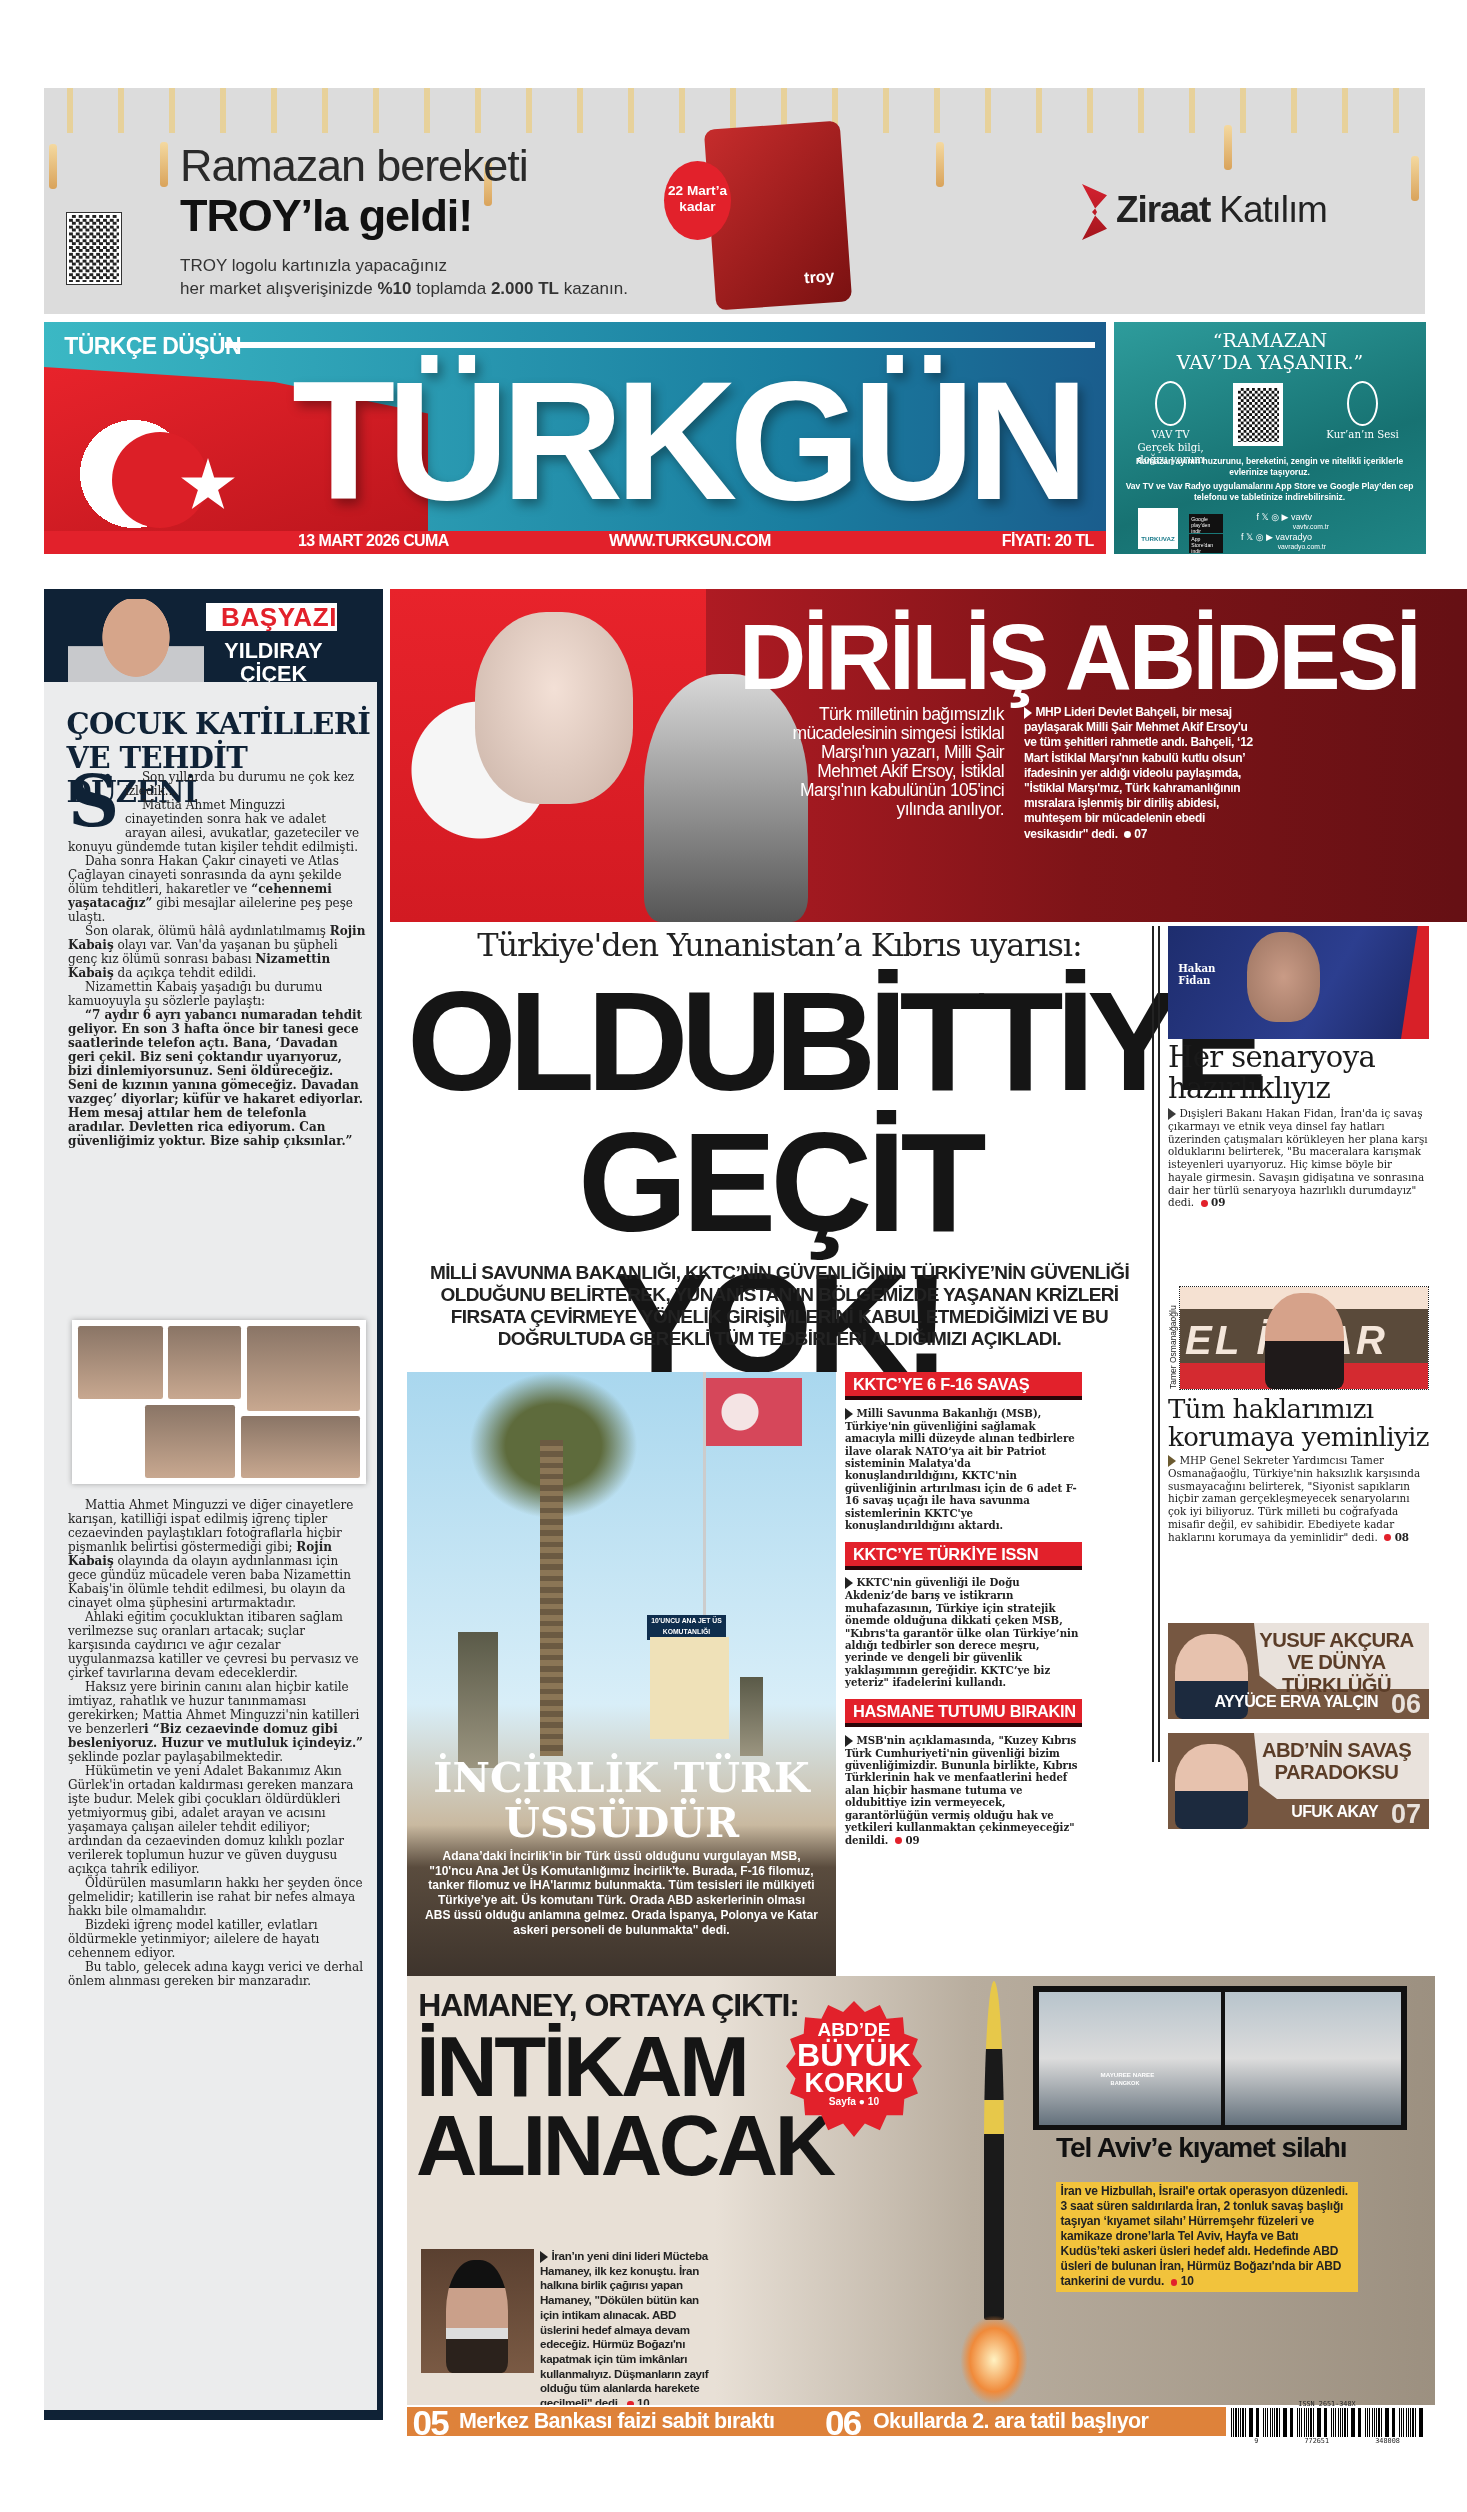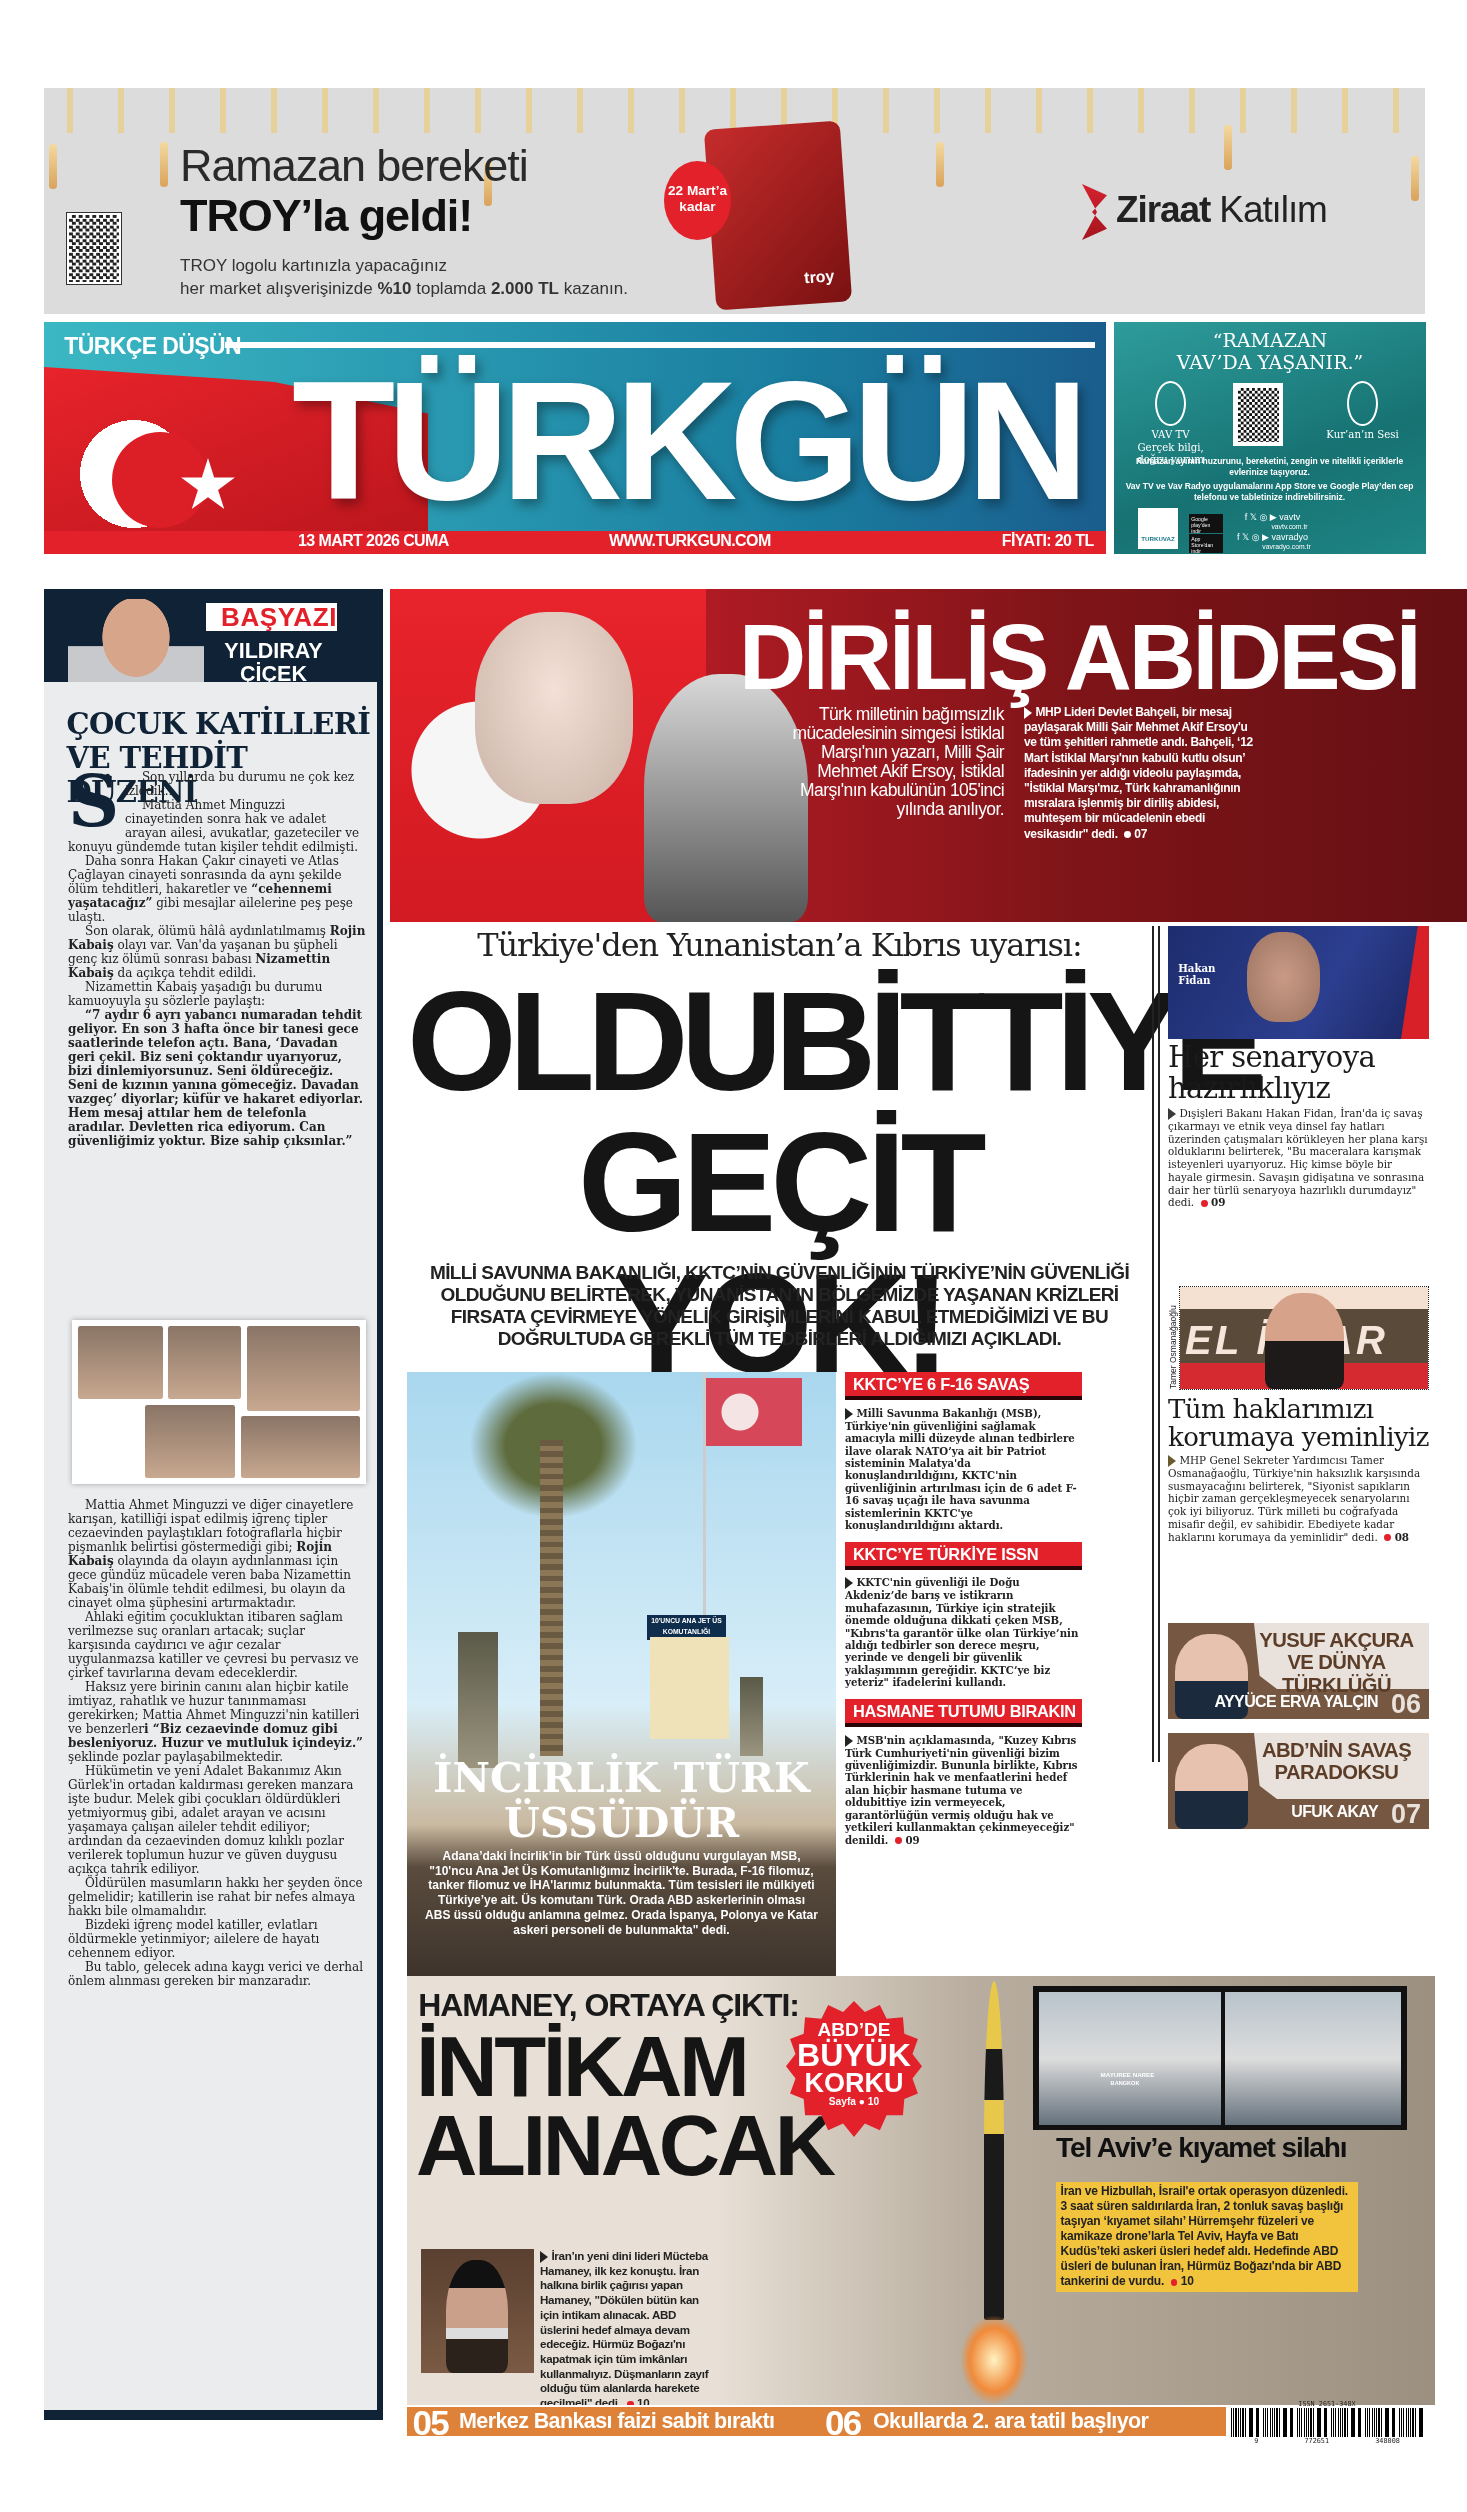--- a/index.html
+++ b/index.html
@@ -36,21 +36,21 @@
 #vav{left:1114px;top:322px;width:312px;height:232px;background:linear-gradient(160deg,#2e9c9c,#177272 60%,#1f8585);color:#fff;text-align:center;overflow:hidden}
 #vav .q{position:absolute;left:0;width:100%;top:6.8px;font-family:"DejaVu Serif",serif;font-size:19px;line-height:22.6px}
 #vav .qr{position:absolute;left:119px;top:61px;width:50px;height:63px;background:#fff;padding:4.5px}
 #vav .qr div{width:100%;height:100%;background:repeating-conic-gradient(#111 0 25%,#fff 0 50%) 0 0/5.6px 5.6px}
 #vav .tv{position:absolute;left:22.6px;top:59px;width:68px;font-size:10.2px;line-height:12.4px}
 #vav .tv i,#vav .rd i{display:block;width:30.5px;height:45px;margin:0 auto 3.4px;border:2.3px solid #fff;border-radius:50%;font-style:normal}
 #vav .rd{position:absolute;left:209px;top:59px;width:79px;font-size:10.2px}
 #vav .p{position:absolute;left:5.6px;width:300px;font-family:"Liberation Sans",sans-serif;font-weight:700;font-size:8.5px;line-height:11.3px}
 #vav .tk{position:absolute;left:24px;top:186px;width:40px;height:41px;background:#fff;color:#1a7a8a;font-size:6.2px;font-family:"Liberation Sans",sans-serif;font-weight:700;padding-top:27px}
 #vav .store{position:absolute;left:75px;width:34px;height:19px;background:#111;color:#fff;font-size:5.1px;font-family:"Liberation Sans",sans-serif;text-align:left;padding:2.3px}
-#vav .soc{position:absolute;left:119px;font-size:9px;font-family:"Liberation Sans",sans-serif;text-align:center;width:79px}
+#vav .soc{position:absolute;left:119px;font-size:9px;font-family:"Liberation Sans",sans-serif;text-align:right;width:79px}
 
 
 #ed{left:44px;top:589px;width:339px;height:1831px;background:#0f2236}
 #ed .inner{position:absolute;left:0;top:93px;width:333px;height:1728px;background:#ebeced}
 #ed .photo{position:absolute;left:24px;top:10.2px;width:136px;height:85px;background:radial-gradient(ellipse 34px 40px at 50% 45%,#d6a58a 0 98%,transparent 100%),linear-gradient(#0f2236 55%,#c8c9cc 56%);border-radius:2.3px}
 #ed .basyazi{position:absolute;left:162px;top:14px;width:131px;height:28px;background:#fff;color:#e2212b;font-family:"Liberation Sans",sans-serif;font-weight:700;font-size:26px;text-align:right;line-height:28px;letter-spacing:0.6px}
 #ed .author{position:absolute;left:169px;top:51px;width:121px;text-align:center;color:#fff;font-family:"Liberation Sans",sans-serif;font-weight:700;font-size:21.5px;line-height:22.6px}
 #ed .title{position:absolute;left:22.6px;top:104px;width:305px;color:#0f2236;font-family:"DejaVu Serif",serif;font-weight:700;font-size:29px;line-height:34px;letter-spacing:-0.6px}
 #ed .body{position:absolute;left:24px;width:299px;font-size:12px;line-height:14px;color:#222}
 #ed .body p{text-indent:17px}

